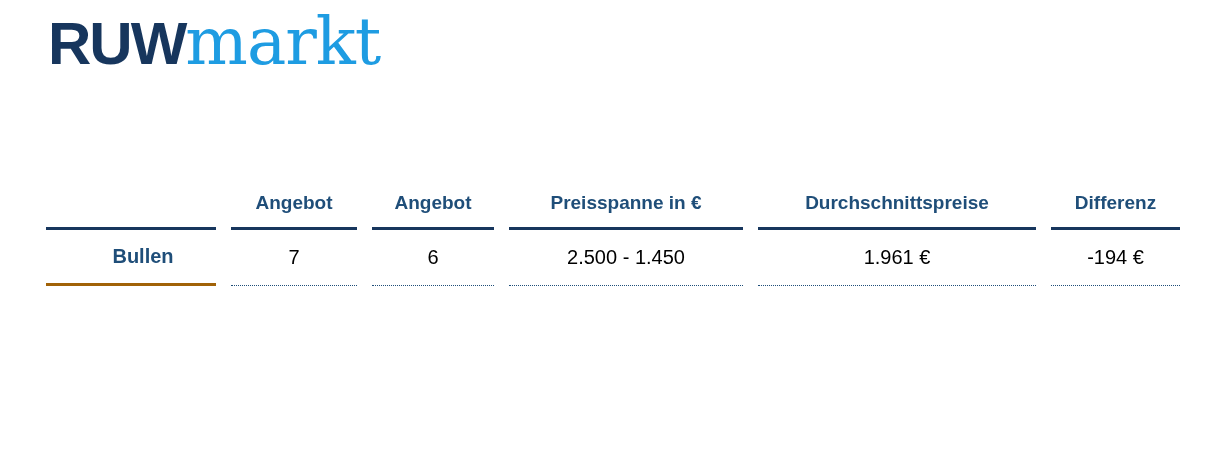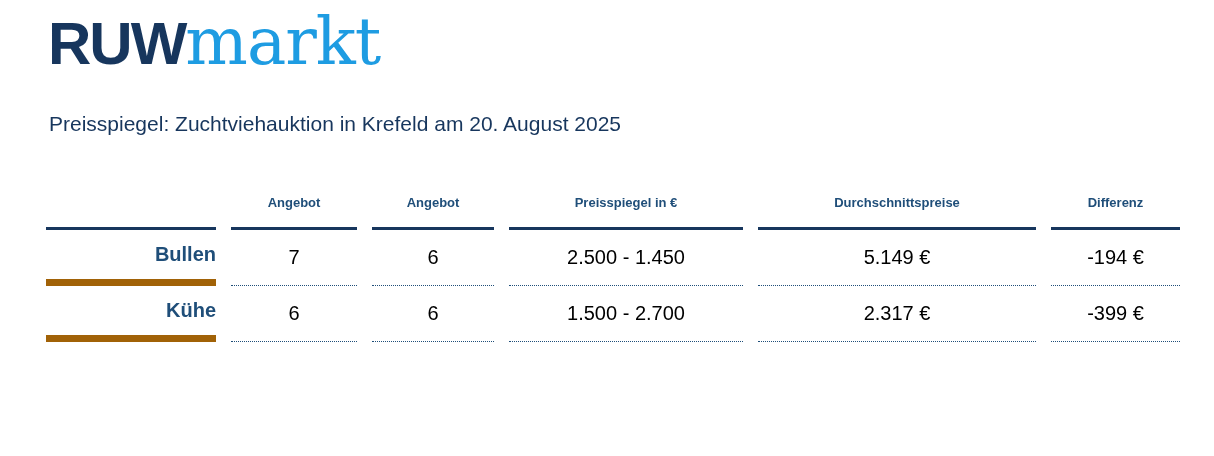--- a/index.html
+++ b/index.html
@@ -53,85 +53,76 @@
     border-collapse: separate;
     border-spacing: 15px 0;
     table-layout: fixed;
   }
   .price-table th, .price-table td {
     vertical-align: middle;
     background: #ffffff;
   }
   .price-table thead th {
     height: 52px;
-    font-size: 13px;
+    font-size: 19px;
     font-weight: bold;
     color: #1f4e79;
     text-align: center;
     border-bottom: 3px solid #17365d;
   }
   .price-table tbody td {
     height: 56px;
     font-size: 20px;
     color: #000000;
     text-align: center;
     border-bottom: 1px dotted #1f4e79;
   }
   .price-table tbody td.row-label {
     font-size: 20px;
     font-weight: bold;
     color: #1f4e79;
-    text-align: right;
+    text-align: center;
     padding-left: 24px;
-    border-bottom: 7px solid #a16207;
+    border-bottom: 3px solid #a16207;
   }
 </style>
 </head>
 <body>
 
 <div class="page">
 
   <div class="logo">
     <span class="logo-ruw">RUW</span><span class="logo-markt">markt</span>
   </div>
 
-  <div class="subtitle">Preisspiegel: Zuchtviehauktion in Krefeld am 20. August 2025</div>
 
   <table class="price-table">
     <colgroup>
       <col style="width:170px">
       <col style="width:126px">
       <col style="width:122px">
       <col style="width:234px">
       <col style="width:278px">
       <col style="width:129px">
     </colgroup>
     <thead>
       <tr>
         <th></th>
         <th>Angebot</th>
         <th>Angebot</th>
-        <th>Preisspiegel in €</th>
+        <th>Preisspanne in €</th>
         <th>Durchschnittspreise</th>
         <th>Differenz</th>
       </tr>
     </thead>
     <tbody>
       <tr>
         <td class="row-label">Bullen</td>
         <td>7</td>
         <td>6</td>
         <td>2.500 - 1.450</td>
-        <td>5.149 €</td>
+        <td>1.961 €</td>
         <td>-194 €</td>
-      </tr>
-      <tr>
-        <td class="row-label">Kühe</td>
-        <td>6</td>
-        <td>6</td>
-        <td>1.500 - 2.700</td>
-        <td>2.317 €</td>
-        <td>-399 €</td>
       </tr>
     </tbody>
   </table>
 
 </div>
 
 </body></html>

